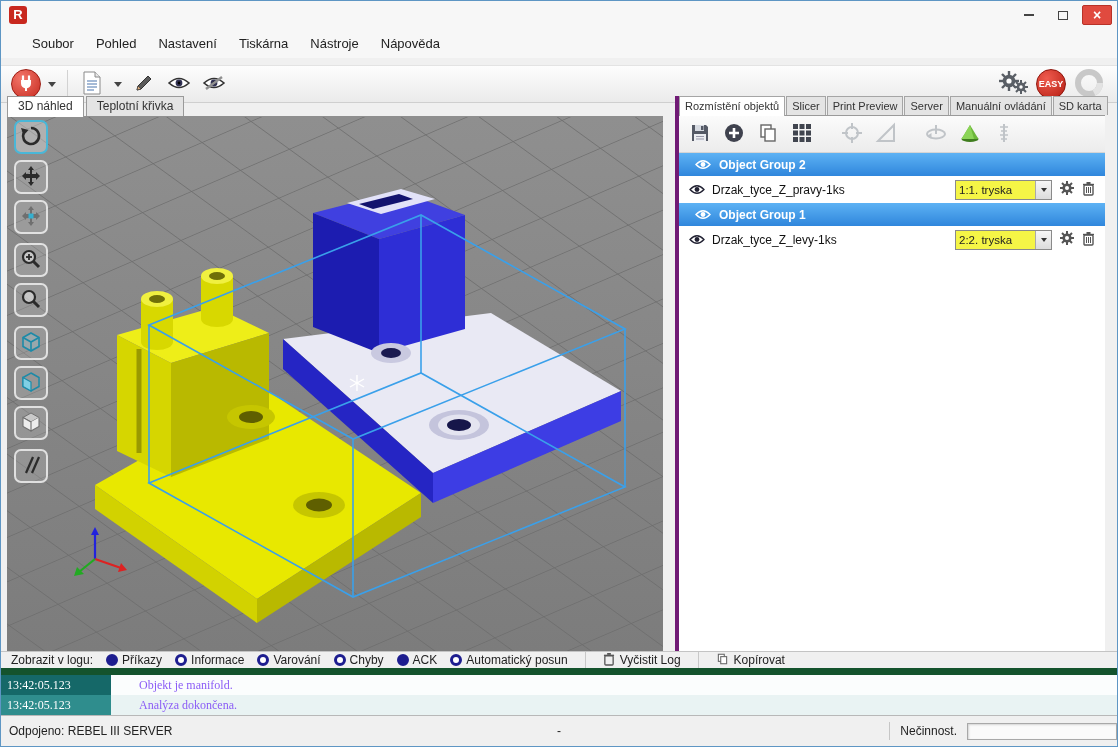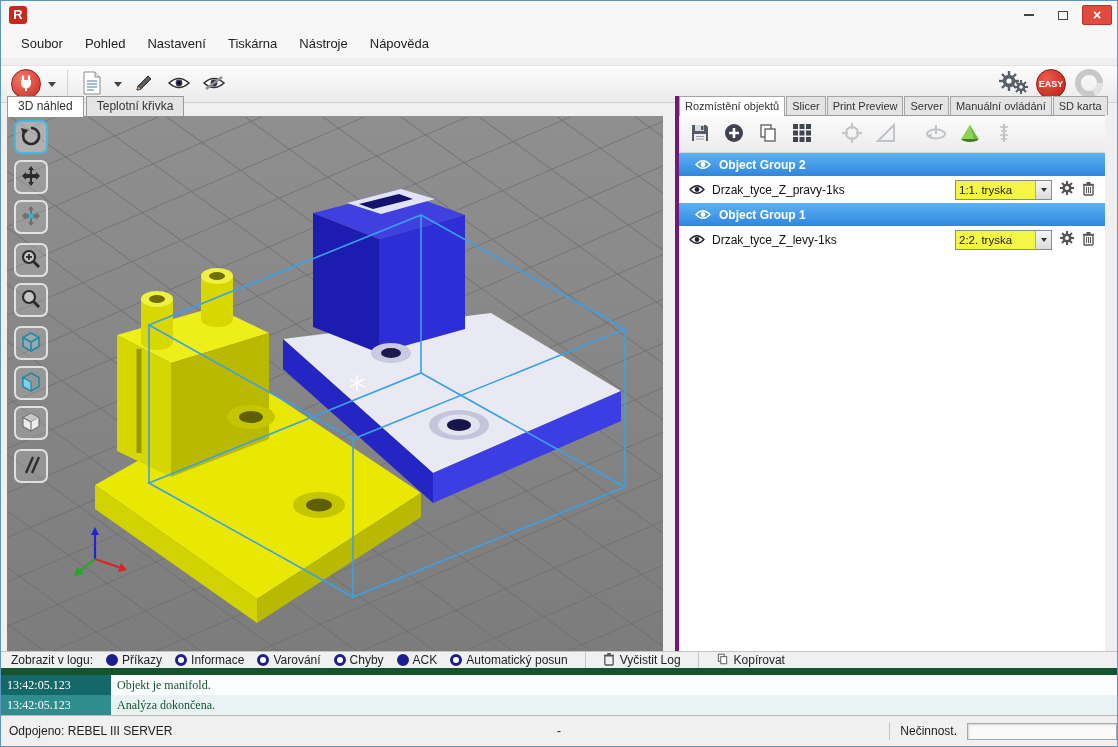--- a/index.html
+++ b/index.html
@@ -12,21 +12,21 @@
   .app-ico{position:absolute;left:8px;top:5px;width:18px;height:18px;background:#c8281e;border-radius:3px;
            color:#fff;font-weight:bold;font-size:13px;text-align:center;line-height:18px}
   #title{position:absolute;left:0;right:0;top:6px;text-align:center;color:#444;font-size:13px}
   #wincontrols{position:absolute;right:5px;top:4px;display:flex;gap:4px}
   .wc{width:30px;height:20px;display:flex;align-items:center;justify-content:center;color:#333;cursor:pointer}
   .wc .minbar{width:10px;height:2px;background:#444}
   .wc .maxbox{width:10px;height:9px;border:1.5px solid #444}
   .wc.close{background:#e04a3f;border:1px solid #b83228;border-radius:2px;color:#fff;font-size:14px;font-weight:bold}
 
   
-  #menubar{position:absolute;left:0;top:29px;width:100%;height:28px;background:#f7f7f7;display:flex;align-items:center;padding-left:9px}
+  #menubar{position:absolute;left:0;top:29px;width:100%;height:28px;background:#f7f7f7;display:flex;align-items:center;padding-left:20px}
   .menu-item{padding:0 11px;line-height:28px;font-size:13px;cursor:pointer}
 
   
   #toolbar{position:absolute;left:0;top:64px;width:100%;height:38px;
            background:linear-gradient(#fdfdfd,#ebebeb);border-top:1px solid #e3e3e3;border-bottom:1px solid #cfcfcf;
            display:flex;align-items:center;padding:0 10px;gap:5px}
   .tb-round{width:30px;height:30px;border-radius:50%;background:radial-gradient(circle at 35% 30%,#f3766a,#c62b20);
             border:1px solid #9e1d14;display:flex;align-items:center;justify-content:center;cursor:pointer}
   .caret{width:0;height:0;border-left:4px solid transparent;border-right:4px solid transparent;border-top:5px solid #444;display:inline-block}
   .tb-caret{width:12px;display:flex;justify-content:center;cursor:pointer}
@@ -77,21 +77,21 @@
   .dot.filled{background:#1d1d8f}
   .log-sep{width:1px;height:16px;background:#c8c8c8;margin:0 4px}
   .log-btn{display:flex;align-items:center;gap:5px;cursor:pointer}
 
   
   #logview{position:absolute;left:0;top:674px;width:100%;height:40px;background:#fff}
   .log-row{display:flex;height:20px;line-height:20px;font-family:Liberation Serif, serif;font-size:12px}
   .log-time{width:110px;color:#fff;padding-left:6px}
   .log-row.r0 .log-time{background:#156868}
   .log-row.r1 .log-time{background:#2f8d8d}
-  .log-msg{flex:1;color:#14532d;padding-left:6px}
+  .log-msg{flex:1;color:#8b5cf6;padding-left:28px}
   .log-row.r0{background:#fbfdfd}
   .log-row.r1{background:#e9f3f3}
 
   
   #statusbar{position:absolute;left:0;top:714px;width:100%;height:31px;background:#f0f0f0;border-top:1px solid #b8b8b8;
              display:flex;align-items:center}
   #status-left{padding-left:8px;flex:1}
   #status-center{position:absolute;left:50%;transform:translateX(-50%)}
   #status-right{display:flex;align-items:center;gap:10px;padding-right:0}
   .st-sep{width:1px;height:18px;background:#c6c6c6}

